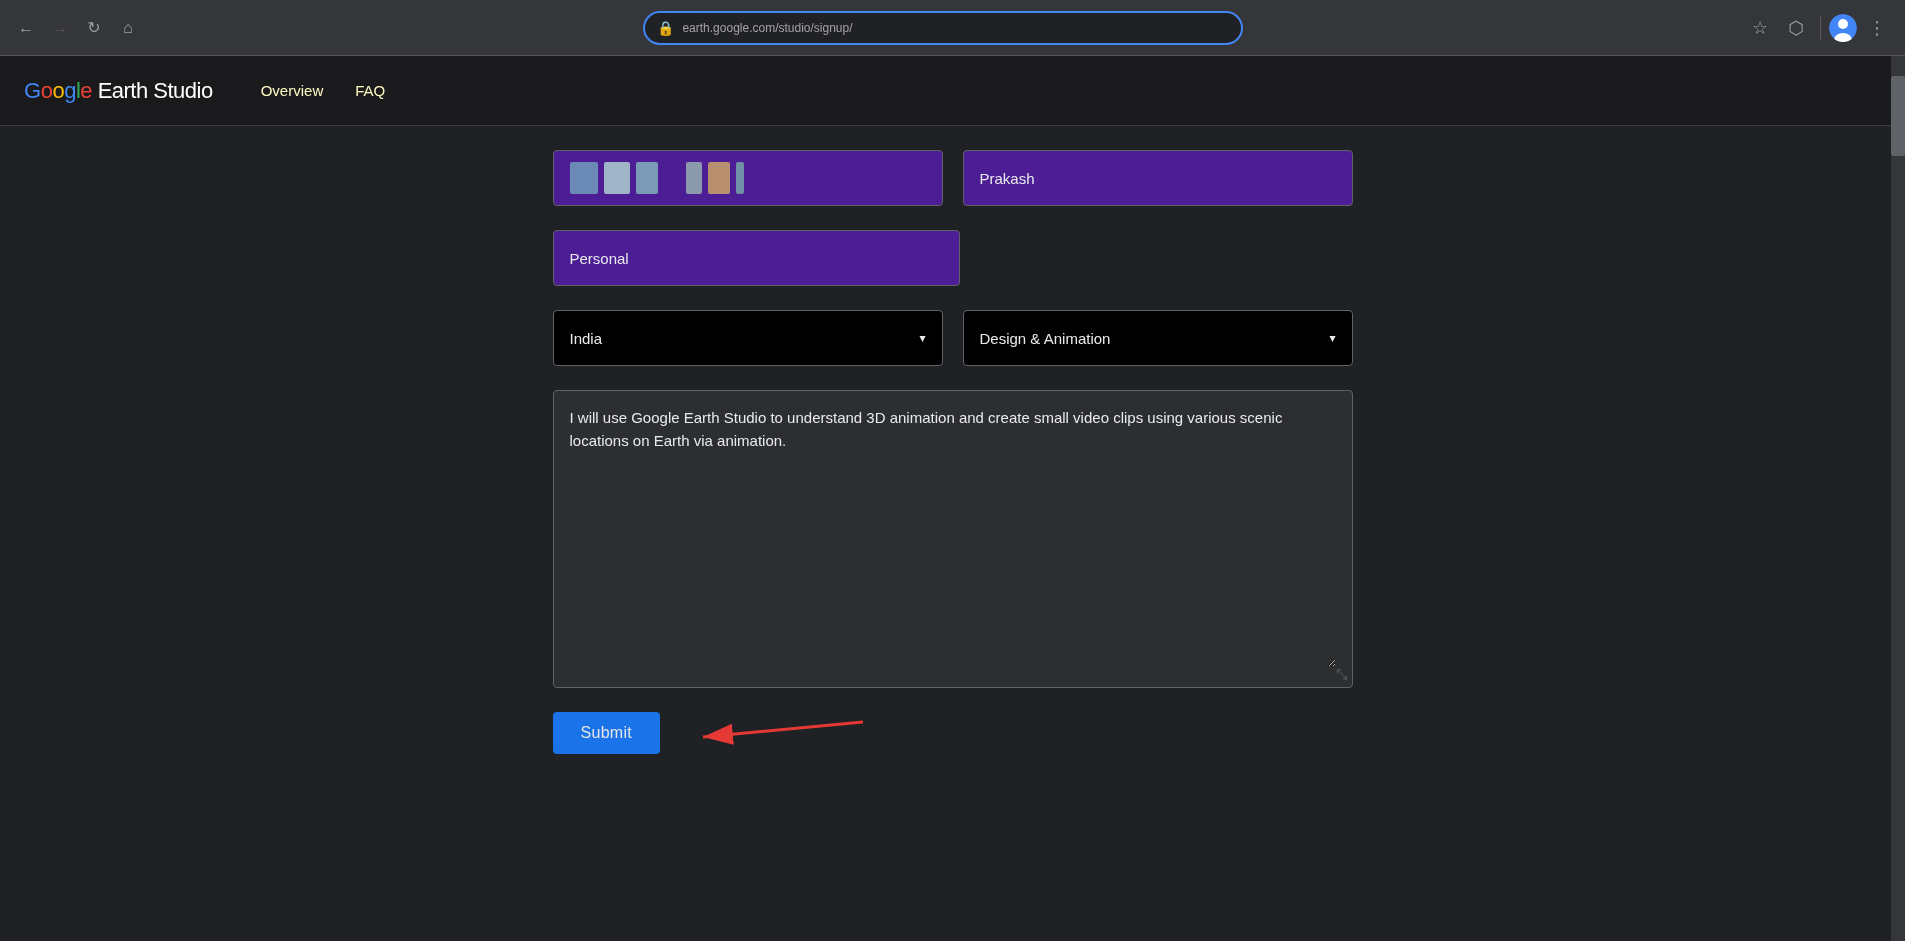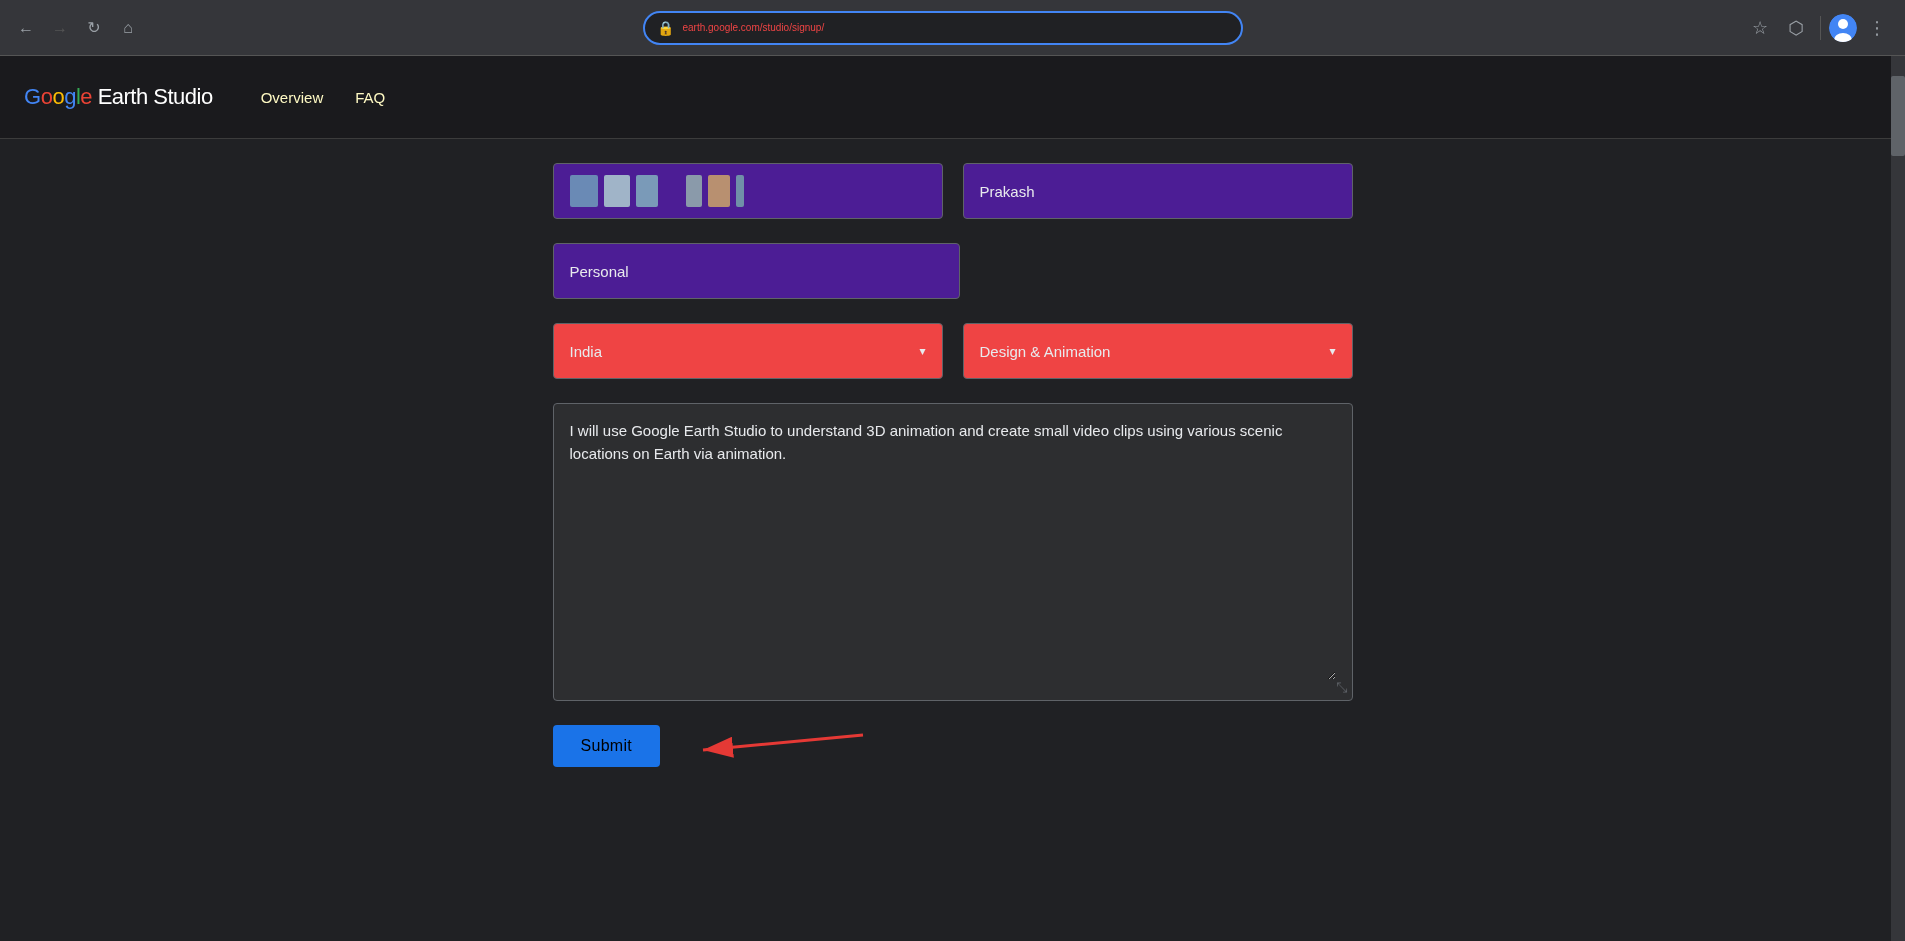--- a/index.html
+++ b/index.html
@@ -72,22 +72,22 @@
       padding: 0 12px;
       gap: 8px;
     }
 
     .address-bar-icon {
       color: #9aa0a6;
       font-size: 14px;
     }
 
     .address-text {
-      color: #ef4444;
-      font-size: 10px;
+      color: #a3a3a3;
+      font-size: 12px;
       flex: 1;
     }
 
     .browser-actions {
       display: flex;
       align-items: center;
       gap: 4px;
     }
 
     .browser-action-btn {
@@ -129,21 +129,21 @@
       width: 100%;
       height: calc(941px - 56px);
       background: #202124;
       display: flex;
       flex-direction: column;
     }
 
     
     .site-header {
       width: 100%;
-      height: 83px;
+      height: 70px;
       background: #1a1a1d;
       display: flex;
       align-items: center;
       padding: 0 24px;
       border-bottom: 1px solid #3c3c3c;
     }
 
     .site-logo {
       color: #ffffff;
       font-size: 22px;
@@ -224,21 +224,21 @@
       border: none;
       outline: none;
       color: #e8eaed;
       font-size: 15px;
       width: 100%;
     }
 
     .form-select-wrapper {
       flex: 1;
       height: 56px;
-      background: #ef4444;
+      background: #000000;
       border: 1px solid #5f6368;
       border-radius: 4px;
       display: flex;
       align-items: center;
       padding: 10px 16px;
       justify-content: space-between;
       cursor: pointer;
     }
 
     .form-select-text {
@@ -283,21 +283,21 @@
 
     .submit-row {
       display: flex;
       align-items: center;
       gap: 0;
       position: relative;
     }
 
     .submit-button {
       background: #1a73e8;
-      color: #000000;
+      color: #e5e5e5;
       border: none;
       border-radius: 4px;
       padding: 12px 28px;
       font-size: 16px;
       font-weight: 500;
       cursor: pointer;
       letter-spacing: 0.3px;
     }
 
     

